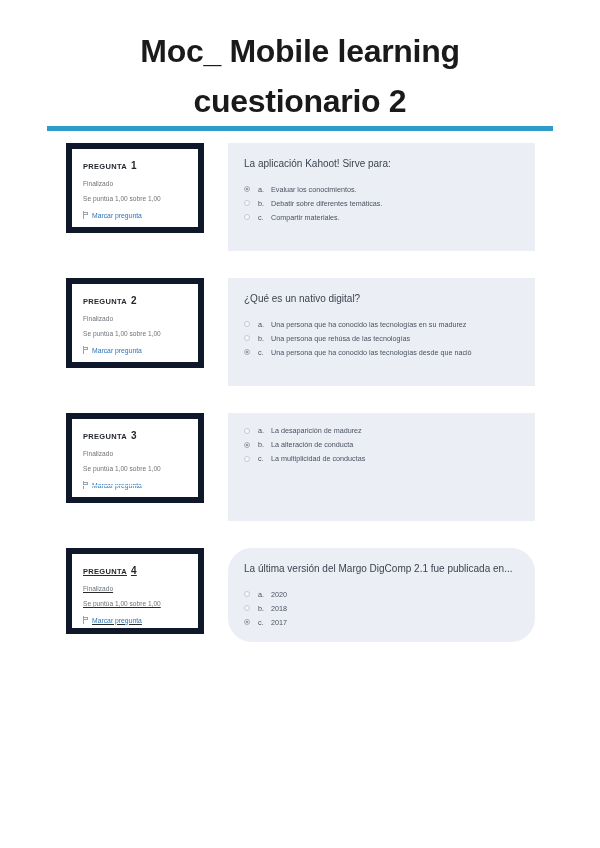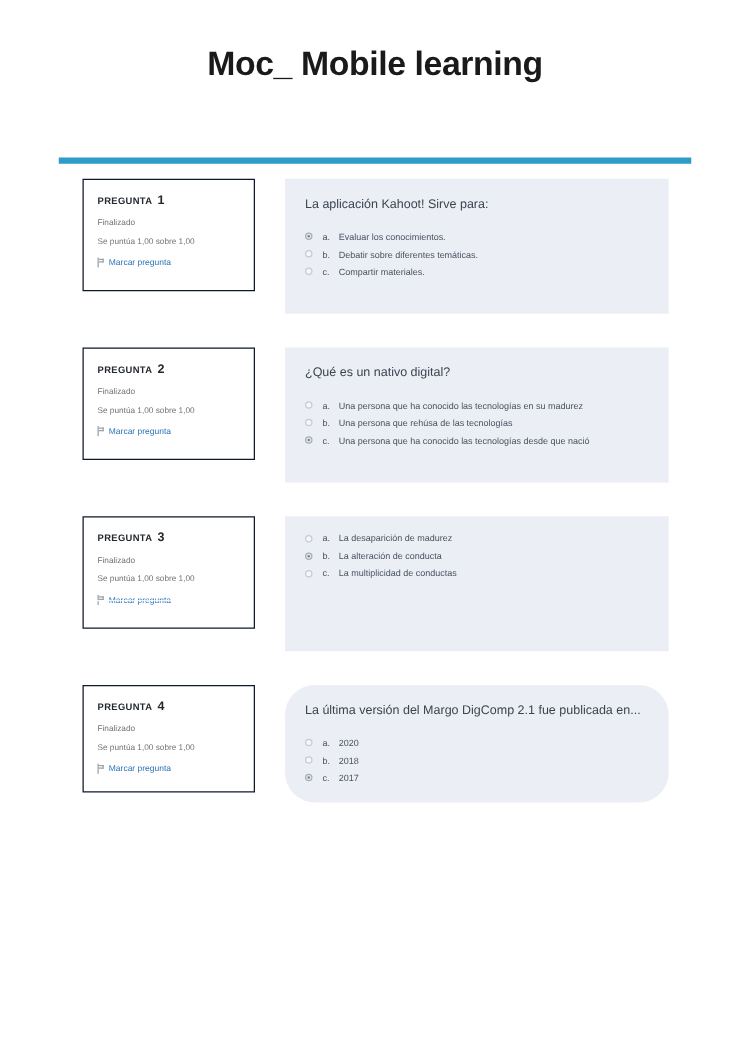--- a/index.html
+++ b/index.html
@@ -21,21 +21,21 @@
     height: 848px;
     position: relative;
     box-sizing: border-box;
   }
 
   
   .quiz-title {
     margin: 0;
     padding-top: 26px;
     text-align: center;
-    font-size: 27px;
+    font-size: 32px;
     line-height: 50px;
     font-weight: bold;
     letter-spacing: -0.3px;
     color: #1a1a1a;
   }
   .quiz-title .title-line {
     display: block;
   }
 
   .top-divider {
@@ -62,21 +62,21 @@
   }
 
   
   .q-info {
     position: absolute;
     left: 66px;
     top: 0;
     width: 138px;
     height: 90px;
     background: #ffffff;
-    border: 1px solid #0f172a;
+    border: 6px solid #0f172a;
     box-sizing: border-box;
     padding: 11px 9px 8px 11px;
     overflow: hidden;
   }
   .q-info-head {
     font-size: 7.5px;
     font-weight: bold;
     letter-spacing: 0.3px;
     color: #23282e;
     margin-bottom: 9px;
@@ -216,29 +216,31 @@
     background: rgba(255,255,255,0.82);
   }
 
   
   .question-row.clipped .q-body {
     height: 94px;
     border-radius: 24px;
   }
   .question-row.clipped .q-info {
     height: 86px;
+    text-decoration: underline;
   }
 </style>
 </head>
 <body>
 
 <div class="page">
 
   <h1 class="quiz-title">
     <span class="title-line">Moc_ Mobile learning</span>
+    <span class="title-line">cuestionario 2</span>
   </h1>
 
   <div class="top-divider"></div>
 
   <div class="questions">
       <div class="question-row q-row-1">
         <div class="q-info">
           <div class="q-info-head"><span>PREGUNTA</span><span class="q-num">1</span></div>
           <div class="q-state">Finalizado</div>
           <div class="q-grade">Se puntúa 1,00 sobre 1,00</div>

